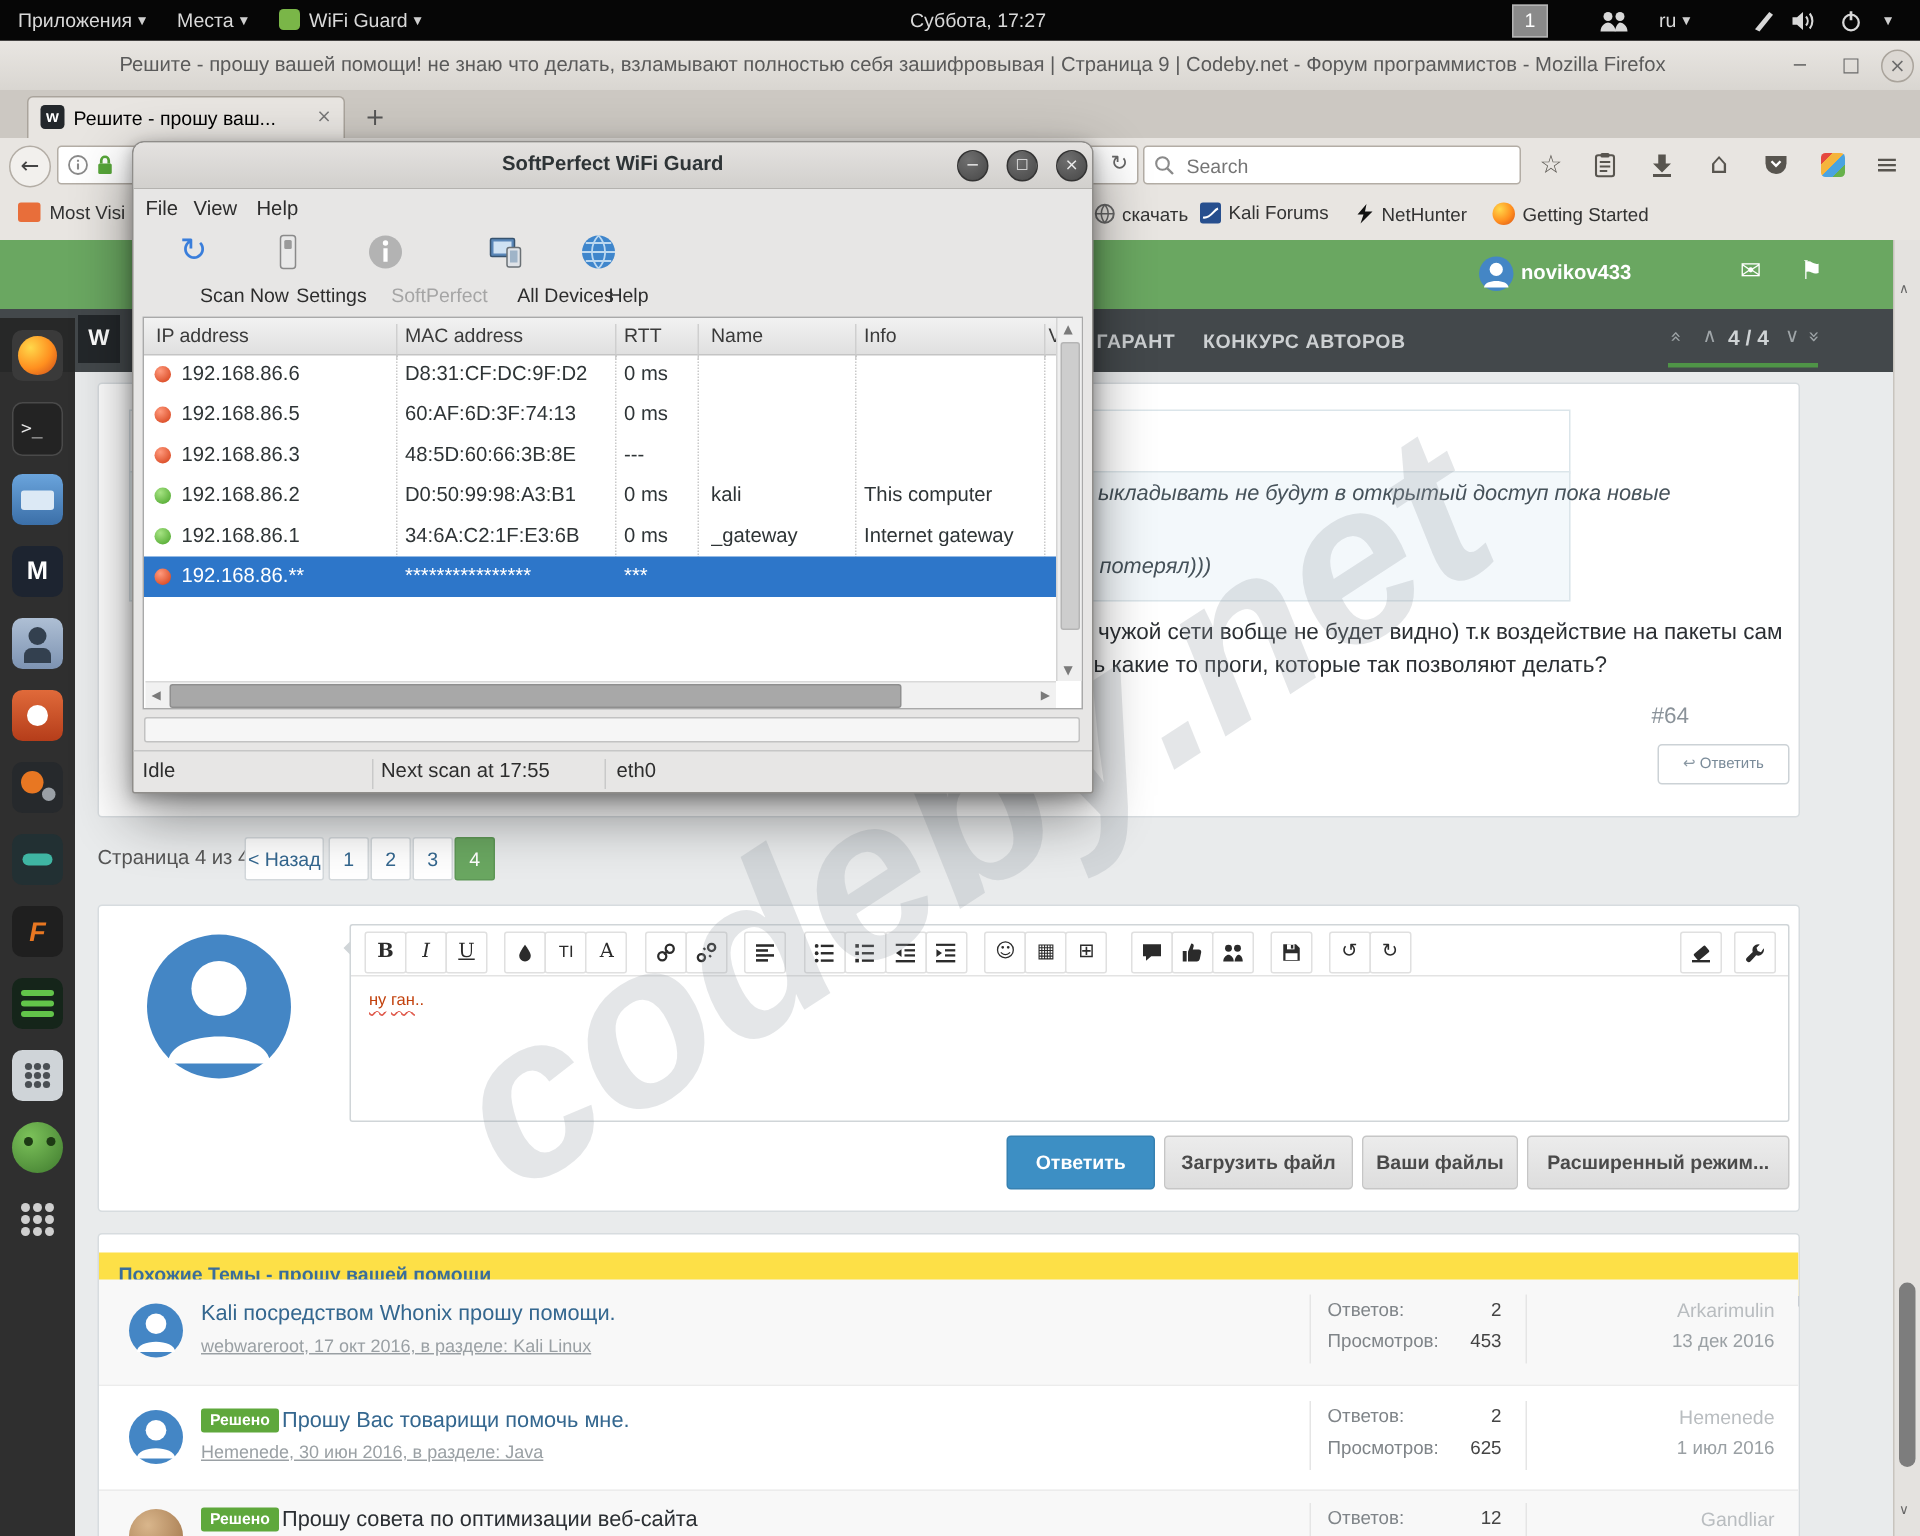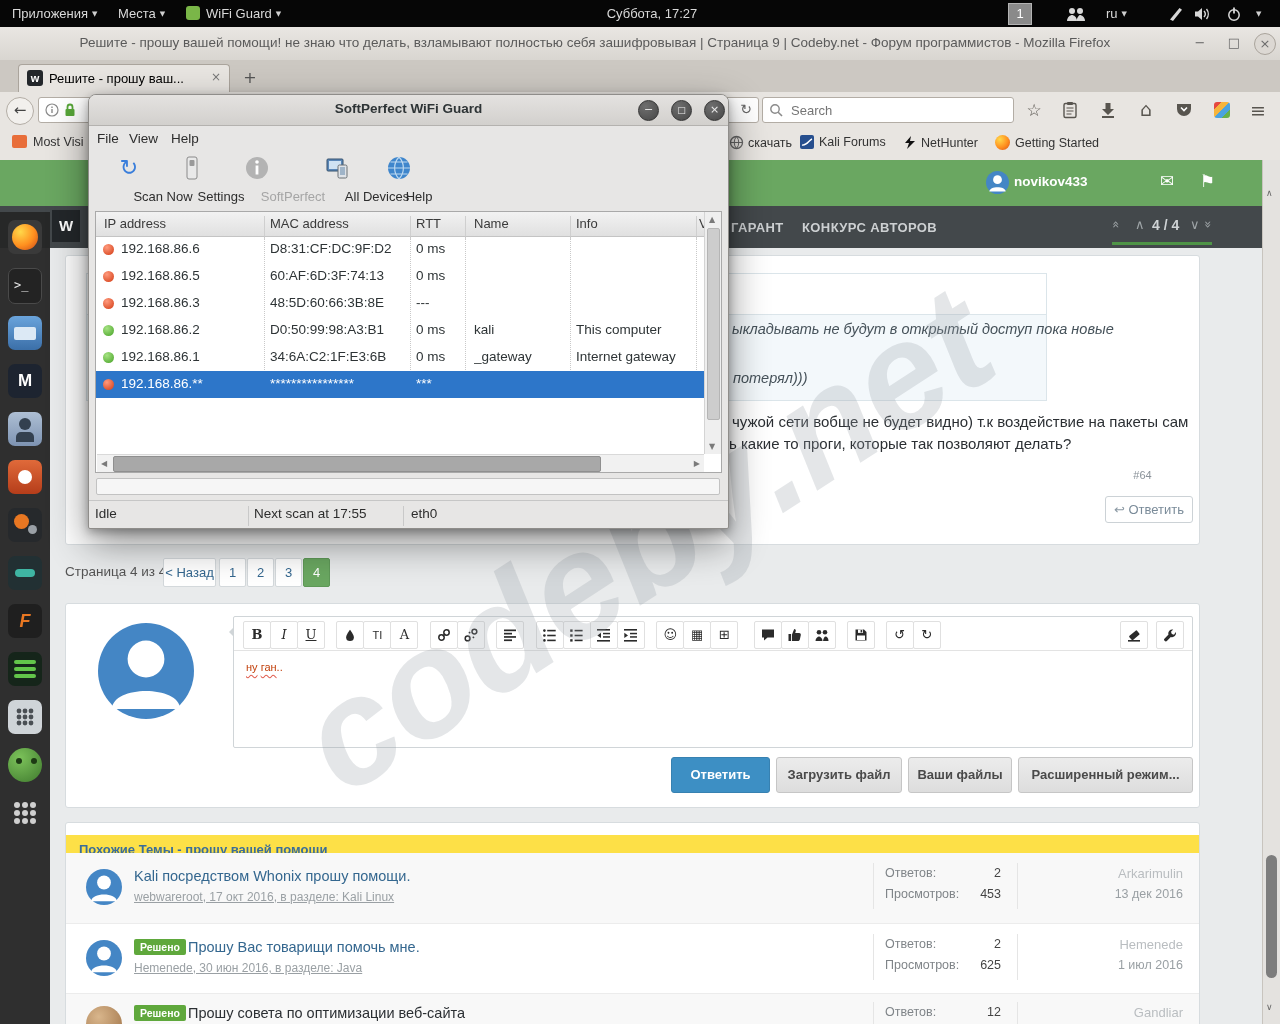--- a/index.html
+++ b/index.html
@@ -43,21 +43,21 @@
   .gico{position:absolute;top:11px;color:#fff;font-size:17px;}
   #dnav{position:absolute;left:0;top:46px;width:1263px;height:42px;background:#43484b;color:#cdd0d2;}
   .navlbl{position:absolute;top:14px;font-size:13px;font-weight:bold;letter-spacing:.4px;}
   .pgr{position:absolute;top:11px;color:#9fa5a8;font-size:13px;}
   .rot90{display:inline-block;transform:rotate(90deg);}
   .card{position:absolute;background:#fff;border:1px solid #d7dcdf;border-radius:3px;}
   .qbox{position:absolute;border:1px solid #dbe5ea;}
   .qtext{position:absolute;font-style:italic;font-size:14.5px;color:#46525a;white-space:nowrap;}
   .btext{position:absolute;font-size:15px;color:#2b2f33;white-space:nowrap;}
   .pbtn{position:absolute;background:#fff;border:1px solid #ccd2d6;border-radius:3px;
-    font-size:13px;color:#7a8b99;text-align:center;}
+    font-size:10px;color:#7a8b99;text-align:center;}
   .pagebtn{position:absolute;top:398px;height:27px;background:#fff;border:1px solid #d3d8db;border-radius:2px;
     color:#34678f;font-size:13px;text-align:center;line-height:27px;}
   .pagebtn.act{background:#6aa761;border-color:#5e9857;color:#fff;}
   
   .tbtn{display:inline-block;width:26px;height:26px;border:1px solid #e0e0e0;background:#fff;border-radius:2px;
     margin-left:-1px;text-align:center;line-height:26px;font-size:13px;color:#2b2b2b;vertical-align:top;}
   .tg{display:inline-block;margin-right:8px;vertical-align:top;}
   .serif{font-family:"DejaVu Serif","Liberation Serif",serif;}
   .grybtn{position:absolute;top:153px;height:34px;background:linear-gradient(#ececec,#ddd);border:1px solid #c6c6c6;
     border-radius:3px;color:#4a4a4a;font-weight:bold;font-size:13px;text-align:center;line-height:34px;}
@@ -273,21 +273,21 @@
   </div>
 
   <div class="card" style="left:65px;top:95px;width:1133px;height:288px">
     <div class="qbox" style="left:20px;top:17px;width:959px;height:41px;background:#fff"></div>
     <div class="qbox" style="left:20px;top:58px;width:959px;height:85px;background:#f3f8fb">
       <span class="qtext" style="left:645px;top:6px">ыкладывать не будут в открытый доступ пока новые</span>
       <span class="qtext" style="left:646px;top:55px">потерял)))</span>
     </div>
     <span class="btext" style="left:663px;top:179px">ь какие то проги, которые так позволяют делать?</span>
     <span class="btext" style="left:666px;top:157px">чужой сети вобще не будет видно) т.к воздействие на пакеты сам</span>
-    <span style="position:absolute;left:1035px;top:213px;width:83px;text-align:center;font-size:11px;color:#8a9299">#64</span>
+    <span style="position:absolute;left:1035px;top:213px;width:83px;text-align:left;font-size:15px;color:#8a9299">#64</span>
     <div class="pbtn" style="left:1039px;top:240px;width:86px;height:25px;line-height:25px">
       <span class="ic" style="color:#8a98a3">↩</span> <span>Ответить</span></div>
   </div>
 
   <span style="position:absolute;left:65px;top:404px;font-size:13.5px;color:#555">Страница 4 из 4</span>
   <div class="pagebtn" style="left:163px;width:51px">&lt; Назад</div>
   <div class="pagebtn" style="left:219px;width:25px">1</div>
   <div class="pagebtn" style="left:247px;width:25px">2</div>
   <div class="pagebtn" style="left:275px;width:25px">3</div>
   <div class="pagebtn act" style="left:303px;width:25px">4</div>

